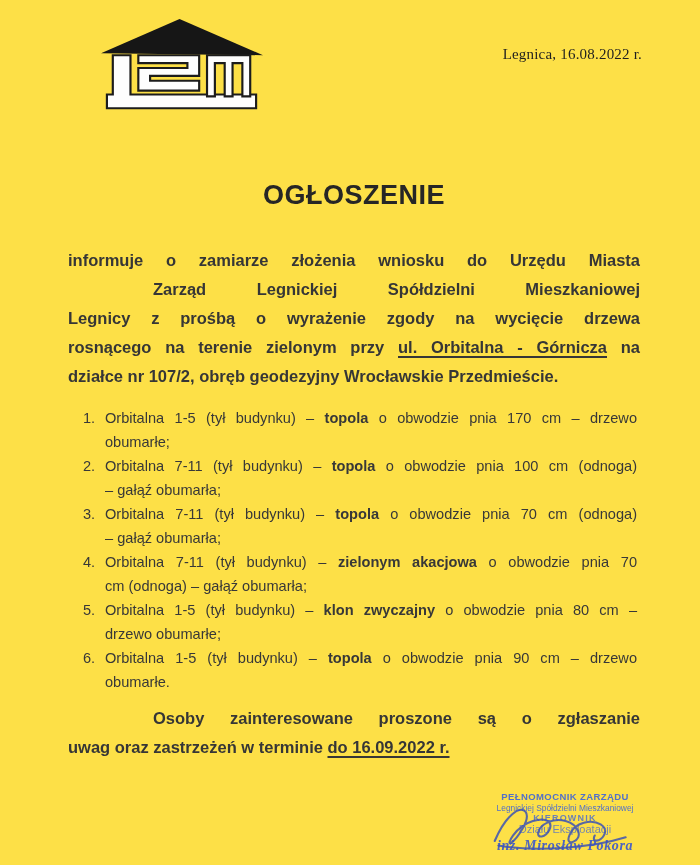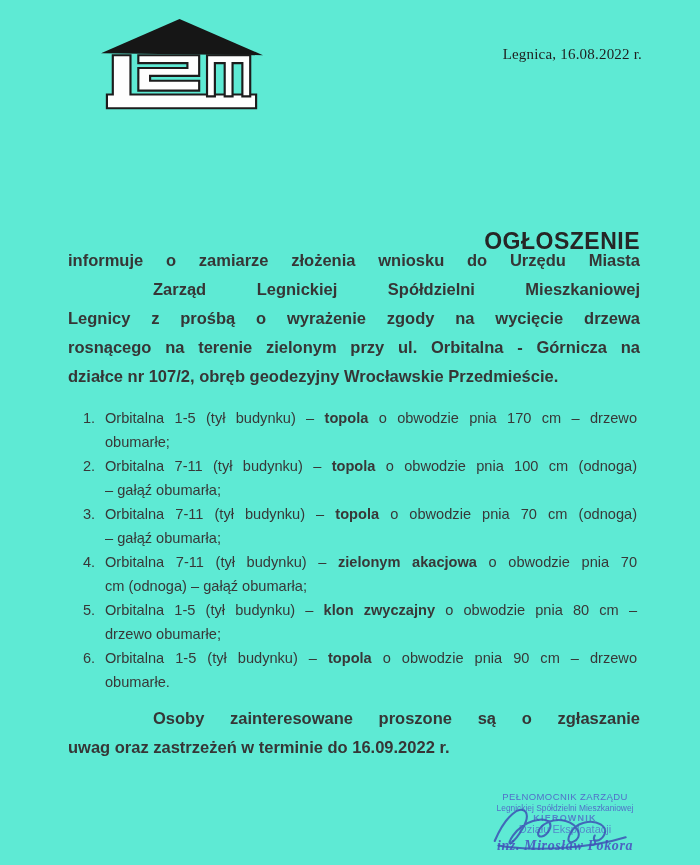--- a/index.html
+++ b/index.html
@@ -6,64 +6,64 @@
     --ink:#363636;
     --title-ink:#262626;
     --stamp-blue:#5270c9;
     --signature-blue:#3c52b4;
   }
   *{box-sizing:border-box;margin:0;padding:0;}
   html,body{background:#ffffff;}
   .page{
     position:relative;
     width:700px;height:865px;
-    background:#5eead4;
+    background:#fde047;
     overflow:hidden;
     font-family:"Liberation Sans", sans-serif;
     color:var(--ink);
   }
   
   .logo{position:absolute;left:96px;top:14px;width:172px;height:106px;}
   .logo svg{width:100%;height:100%;}
   .logo .ol{fill:#fefefe;stroke:#1c1c1c;stroke-width:2.2;stroke-linejoin:miter;}
   
   .date{
     position:absolute;top:46px;right:58px;
     font-family:"Liberation Serif", serif;
     font-size:15px;color:#1f1f1f;letter-spacing:.2px;
   }
   
   .title{
     position:absolute;left:68px;top:180px;width:572px;
-    text-align:right;font-size:23px;font-weight:bold;
-    letter-spacing:.5px;color:var(--title-ink);margin-top:48px;
+    text-align:center;font-size:27px;font-weight:bold;
+    letter-spacing:.5px;color:var(--title-ink);
   }
   
   .para{position:absolute;left:68px;width:572px;font-weight:bold;}
   .intro{top:246px;font-size:16.5px;line-height:29px;}
   .closing{top:704px;font-size:16.5px;line-height:29px;}
   .line{white-space:normal;}
   .line.stretch{text-align:justify;text-align-last:justify;}
   .line.indent{text-indent:85px;}
-  .u{text-decoration-thickness:2px;text-underline-offset:3px;}
+  .u{text-decoration:underline;text-decoration-thickness:2px;text-underline-offset:3px;}
   .b{font-weight:bold;}
   
   .tree-list{
     position:absolute;left:83px;top:406px;width:554px;
     list-style:none;font-size:14.6px;line-height:24px;color:#383838;
   }
   .tree-item{display:flex;align-items:flex-start;}
   .tree-item .num{flex:0 0 22px;}
   .tree-item .item-lines{flex:1 1 auto;min-width:0;}
   
   .stamp{
     position:absolute;left:462px;top:792px;width:206px;
     text-align:center;color:var(--stamp-blue);line-height:10.5px;
   }
-  .stamp .s1{font-size:9.5px;font-weight:normal;letter-spacing:.4px;}
+  .stamp .s1{font-size:9.5px;font-weight:bold;letter-spacing:.4px;}
   .stamp .s2{font-size:8.4px;}
   .stamp .s3{font-size:9px;font-weight:bold;letter-spacing:1.2px;opacity:.85;}
   .stamp .s4{font-size:11px;opacity:.8;}
   .stamp .sig-name{
     margin-top:7px;font-family:"Liberation Serif", serif;
     font-style:italic;font-size:14px;color:#4c63c2;letter-spacing:.6px;font-weight:bold;
   }
   .signature{position:absolute;left:18px;top:9px;width:164px;height:50px;pointer-events:none;}
   .signature path{fill:none;stroke:var(--signature-blue);stroke-width:2.3;stroke-linecap:round;opacity:.85;}
 </style>

